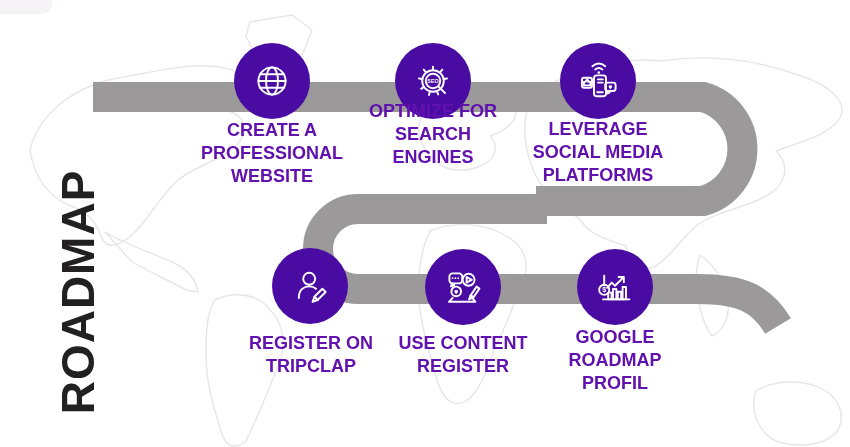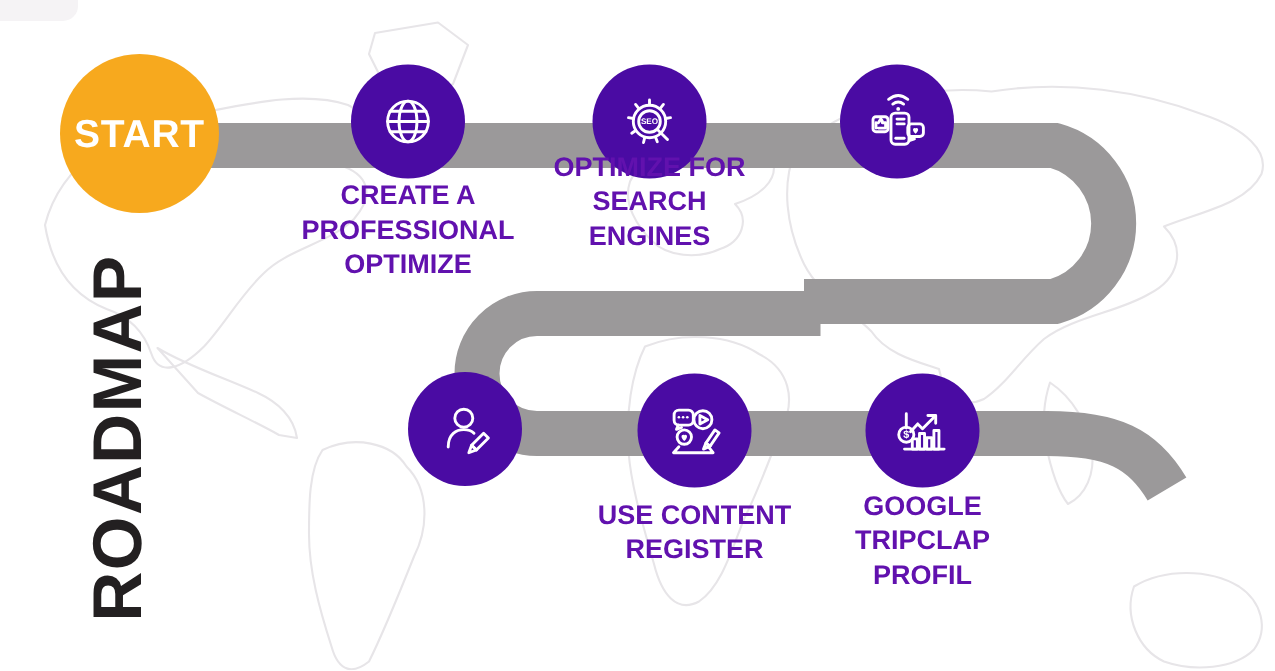--- a/index.html
+++ b/index.html
@@ -64,36 +64,33 @@
 
   <svg class="layer" viewBox="0 0 850 447">
     <g stroke="#9B999A" stroke-width="30" fill="none">
       <path d="M 93 97 L 703 97 A 54 54 0 0 1 703 201 L 536 201"></path>
       <path d="M 547 209 L 358 209 A 40 40 0 0 0 358 289 L 698 289 C 742 289 762 299 778 326"></path>
     </g>
   </svg>
 
   <div id="roadmap-title">ROADMAP</div>
 
-  <div class="terminal" id="start-badge">
-    <span>START</span>
-  </div>
 
   <div class="step-circle" style="left:234px;top:43px;">
     <svg viewBox="-30 -30 60 60">
       <circle class="ic" cx="0" cy="0" r="17"></circle>
       <ellipse class="ic" cx="0" cy="0" rx="7.5" ry="17"></ellipse>
       <line class="ic" x1="-17" y1="0" x2="17" y2="0"></line>
       <line class="ic" x1="-15" y1="-8.5" x2="15" y2="-8.5"></line>
       <line class="ic" x1="-15" y1="8.5" x2="15" y2="8.5"></line>
     </svg>
   </div>
   <div class="step-label" style="left:182px;top:119px;">CREATE A
 PROFESSIONAL
-OPTIMIZE</div>
+WEBSITE</div>
 
   <div class="step-circle" style="left:395px;top:43px;">
     <svg viewBox="-30 -30 60 60">
       <g class="ic" stroke-width="4.2">
         <line x1="0" y1="-14" x2="0" y2="-18"></line>
         <line x1="9" y1="-11" x2="11.6" y2="-14.2"></line>
         <line x1="13.5" y1="-2.5" x2="17.5" y2="-3.2"></line>
         <line x1="-9" y1="-11" x2="-11.6" y2="-14.2"></line>
         <line x1="-13.5" y1="-2.5" x2="-17.5" y2="-3.2"></line>
         <line x1="-11.5" y1="7.5" x2="-14.8" y2="9.8"></line>
@@ -119,29 +116,34 @@
       <line class="ic" x1="0" y1="-2" x2="6" y2="-2" stroke-width="1.8"></line>
       <line class="ic" x1="0" y1="2" x2="6" y2="2" stroke-width="1.8"></line>
       <line class="ic" x1="-1" y1="14" x2="6" y2="14" stroke-width="1.8"></line>
       <rect class="ic" x="-20" y="-4" width="12.5" height="12.5" rx="2.5" stroke-width="2.2"></rect>
       <path class="ic" d="M -17.5 1 v 4.5 M -15.5 1 l 2 -3.2 l 1.2 1.6 v 1.6 h 2.8 v 4.5 h -6" stroke-width="1.6"></path>
       <rect class="ic" x="9" y="2" width="13" height="10.5" rx="3" stroke-width="2.2"></rect>
       <path class="ic" d="M 12 12.5 l -1.8 3.5 l 4.3 -1.5" stroke-width="1.8"></path>
       <path class="icf" d="M 15.5 10.2 C 12.8 8.1 12.8 5.4 14.8 5.4 C 15.3 5.4 15.5 5.9 15.5 5.9 C 15.5 5.9 15.7 5.4 16.2 5.4 C 18.2 5.4 18.2 8.1 15.5 10.2 Z"></path>
     </svg>
   </div>
+  <div class="step-label" style="left:508px;top:118px;">LEVERAGE
+SOCIAL MEDIA
+PLATFORMS</div>
 
   <div class="step-circle" style="left:272px;top:248px;">
     <svg viewBox="-30 -30 60 60">
       <circle class="ic" cx="-1" cy="-9" r="7.5" stroke-width="2.6"></circle>
       <path class="ic" d="M -14 15 C -14 4 -7 0.5 -1 0.5 C 2.5 0.5 5.5 1.5 7.5 3.5" stroke-width="2.6"></path>
       <path class="ic" d="M 5.5 13.5 L 15.5 3.5 L 19.5 7.5 L 9.5 17.5 Z" stroke-width="2.2"></path>
       <path class="ic" d="M 5.5 13.5 L 3.2 19.8 L 9.5 17.5 Z" stroke-width="2.2"></path>
     </svg>
   </div>
+  <div class="step-label" style="left:221px;top:332px;">REGISTER ON
+TRIPCLAP</div>
 
   <div class="step-circle" style="left:425px;top:249px;">
     <svg viewBox="-30 -30 60 60">
       <rect class="ic" x="-17" y="-17" width="16" height="12.5" rx="4" stroke-width="2.2"></rect>
       <path class="ic" d="M -13.5 -4.5 l -1.5 3.6 l 4.2 -1.6" stroke-width="1.8"></path>
       <circle class="icf" cx="-13" cy="-11" r="1.1"></circle>
       <circle class="icf" cx="-9.5" cy="-11" r="1.1"></circle>
       <circle class="icf" cx="-6" cy="-11" r="1.1"></circle>
       <circle class="ic" cx="7" cy="-9" r="7.5" stroke-width="2.2"></circle>
       <path class="ic" d="M 4.5 -12.5 L 11 -9 L 4.5 -5.5 Z" stroke-width="1.8"></path>
@@ -163,16 +165,16 @@
       <rect class="ic" x="3.5" y="6" width="4.2" height="9.5" stroke-width="2"></rect>
       <rect class="ic" x="9.5" y="0" width="4.2" height="15.5" stroke-width="2"></rect>
       <path class="ic" d="M -10 1 L -4 -5.5 L 0 -1.5 L 10 -11.5" stroke-width="2.2"></path>
       <path class="ic" d="M 4.5 -12.5 H 11 V -6" stroke-width="2.2"></path>
       <line class="ic" x1="-13.5" y1="-14" x2="-13.5" y2="-2" stroke-width="2.2"></line>
       <circle class="ic" cx="-13.5" cy="3.5" r="6.3" stroke-width="2.2"></circle>
       <text class="ictext" x="-13.5" y="6.6" font-size="9" text-anchor="middle">$</text>
     </svg>
   </div>
   <div class="step-label" style="left:525px;top:326px;">GOOGLE
-TRIPCLAP
+ROADMAP
 PROFIL</div>
 
 </div>
 
 </body></html>

